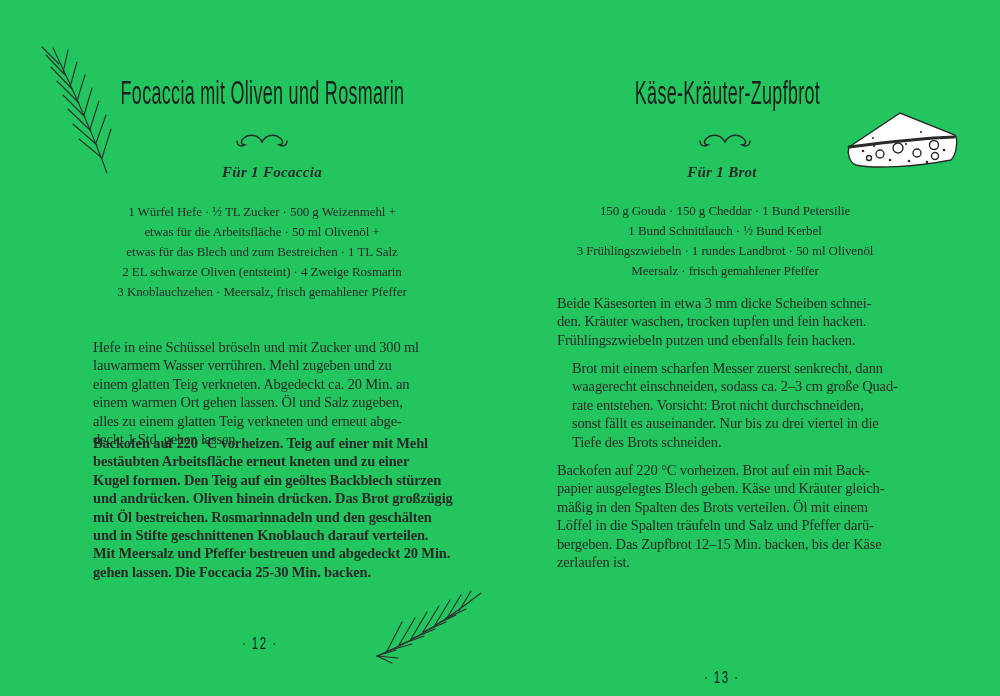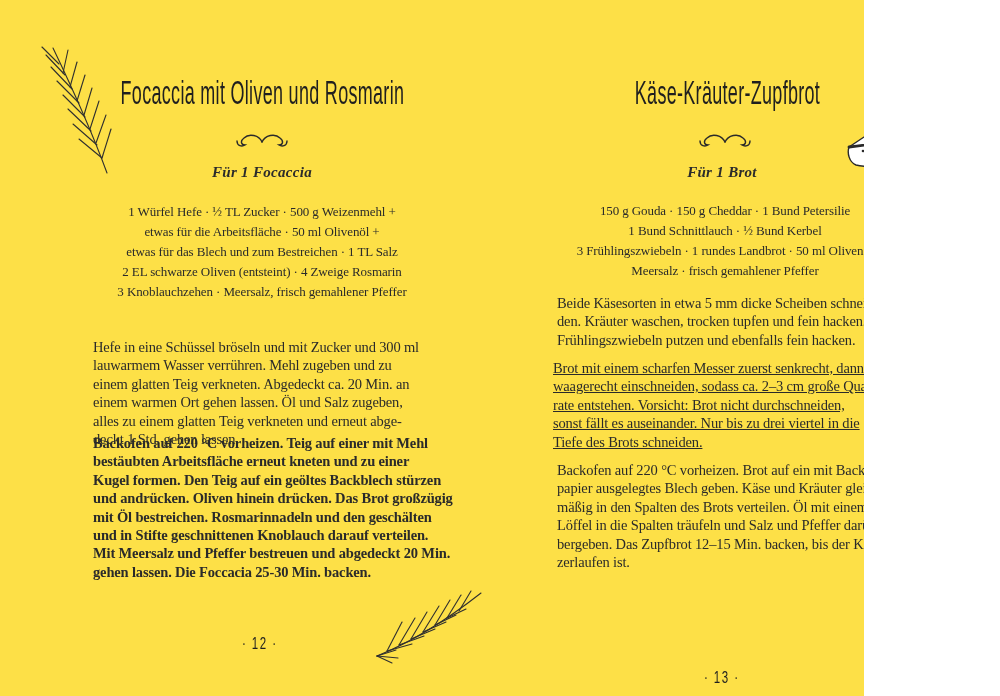--- a/index.html
+++ b/index.html
@@ -1,18 +1,18 @@
 <!DOCTYPE html>
 <html><head>
 <meta charset="utf-8">
 <style>
   * { margin:0; padding:0; box-sizing:border-box; }
   html,body { background:#ffffff; }
   .book {
-    position:relative; width:864px; height:696px; background:#fde047;
+    position:relative; width:1000px; height:696px; background:#22c55e;
     font-family:"Liberation Serif", serif; color:#2a2a2a; overflow:hidden;
   }
   .abs { position:absolute; }
   .title { text-align:center; white-space:nowrap;
            font-family:"Liberation Sans", sans-serif; font-size:30px; color:#1f1f1f; }
   .hand { display:inline-block; transform:scale(0.60,1.08); transform-origin:center;
           letter-spacing:0.5px; }
   .yield { text-align:center; font-style:italic; font-weight:bold;
            font-size:15px; letter-spacing:0.3px; color:#2b2b2b; }
   .ingredients { text-align:center; white-space:pre-line;
@@ -52,21 +52,21 @@
 
     <div class="abs title" style="left:12px; top:76px; width:500px;">
       <span class="hand">Focaccia mit Oliven und Rosmarin</span>
     </div>
 
     <svg class="abs" style="left:234px; top:131px;" width="56" height="22" viewBox="0 0 56 22" fill="none" stroke="#2a2a2a" stroke-width="1.4" stroke-linecap="round">
       <path d="M28 11 C25 4 15 2 10 7 C6 10 7 14 11 14 C8 16 3 15 3 10"></path>
       <path d="M28 11 C31 4 41 2 46 7 C50 10 49 14 45 14 C48 16 53 15 53 10"></path>
     </svg>
 
-    <div class="abs yield" style="left:62px; top:164px; width:400px;">Für 1 Focaccia</div>
+    <div class="abs yield" style="left:72px; top:164px; width:400px;">Für 1 Focaccia</div>
 
     <div class="abs ingredients" style="left:42px; top:202px; width:440px;">1 Würfel Hefe · ½ TL Zucker · 500 g Weizenmehl +
 etwas für die Arbeitsfläche · 50 ml Olivenöl +
 etwas für das Blech und zum Bestreichen · 1 TL Salz
 2 EL schwarze Oliven (entsteint) · 4 Zweige Rosmarin
 3 Knoblauchzehen · Meersalz, frisch gemahlener Pfeffer</div>
 
     <p class="abs para" style="left:93px; top:314px; width:400px;margin-top:24px;">Hefe in eine Schüssel bröseln und mit Zucker und 300 ml
 lauwarmem Wasser verrühren. Mehl zugeben und zu
 einem glatten Teig verkneten. Abgedeckt ca. 20 Min. an
@@ -142,25 +142,25 @@
       <path d="M28 11 C31 4 41 2 46 7 C50 10 49 14 45 14 C48 16 53 15 53 10"></path>
     </svg>
 
     <div class="abs yield" style="left:522px; top:164px; width:400px;">Für 1 Brot</div>
 
     <div class="abs ingredients" style="left:505px; top:201px; width:440px;">150 g Gouda · 150 g Cheddar · 1 Bund Petersilie
 1 Bund Schnittlauch · ½ Bund Kerbel
 3 Frühlingszwiebeln · 1 rundes Landbrot · 50 ml Olivenöl
 Meersalz · frisch gemahlener Pfeffer</div>
 
-    <p class="abs para" style="left:557px; top:294px; width:400px;">Beide Käsesorten in etwa 5 mm dicke Scheiben schnei-
+    <p class="abs para" style="left:557px; top:294px; width:400px;">Beide Käsesorten in etwa 3 mm dicke Scheiben schnei-
 den. Kräuter waschen, trocken tupfen und fein hacken.
 Frühlingszwiebeln putzen und ebenfalls fein hacken.</p>
 
-    <p class="abs para" style="left:553px; top:359px; width:400px;text-decoration:underline;">Brot mit einem scharfen Messer zuerst senkrecht, dann
+    <p class="abs para" style="left:572px; top:359px; width:400px;">Brot mit einem scharfen Messer zuerst senkrecht, dann
 waagerecht einschneiden, sodass ca. 2–3 cm große Quad-
 rate entstehen. Vorsicht: Brot nicht durchschneiden,
 sonst fällt es auseinander. Nur bis zu drei viertel in die
 Tiefe des Brots schneiden.</p>
 
     <p class="abs para" style="left:557px; top:461px; width:400px;">Backofen auf 220 °C vorheizen. Brot auf ein mit Back-
 papier ausgelegtes Blech geben. Käse und Kräuter gleich-
 mäßig in den Spalten des Brots verteilen. Öl mit einem
 Löffel in die Spalten träufeln und Salz und Pfeffer darü-
 bergeben. Das Zupfbrot 12–15 Min. backen, bis der Käse

